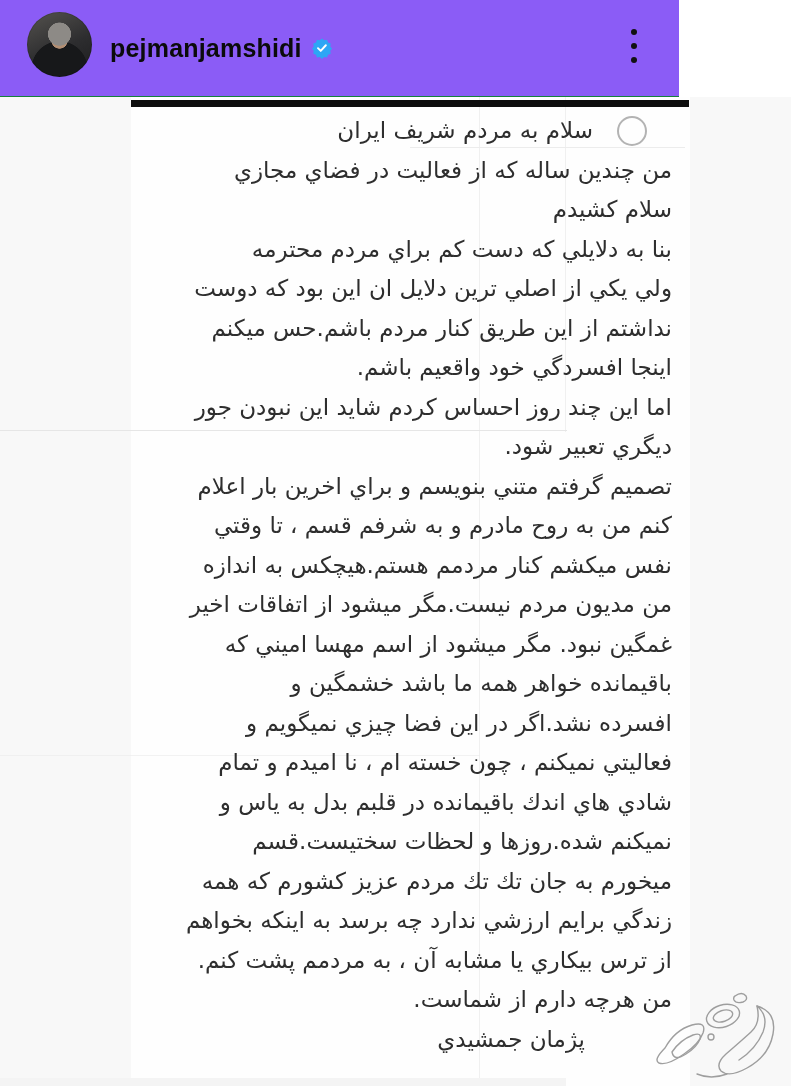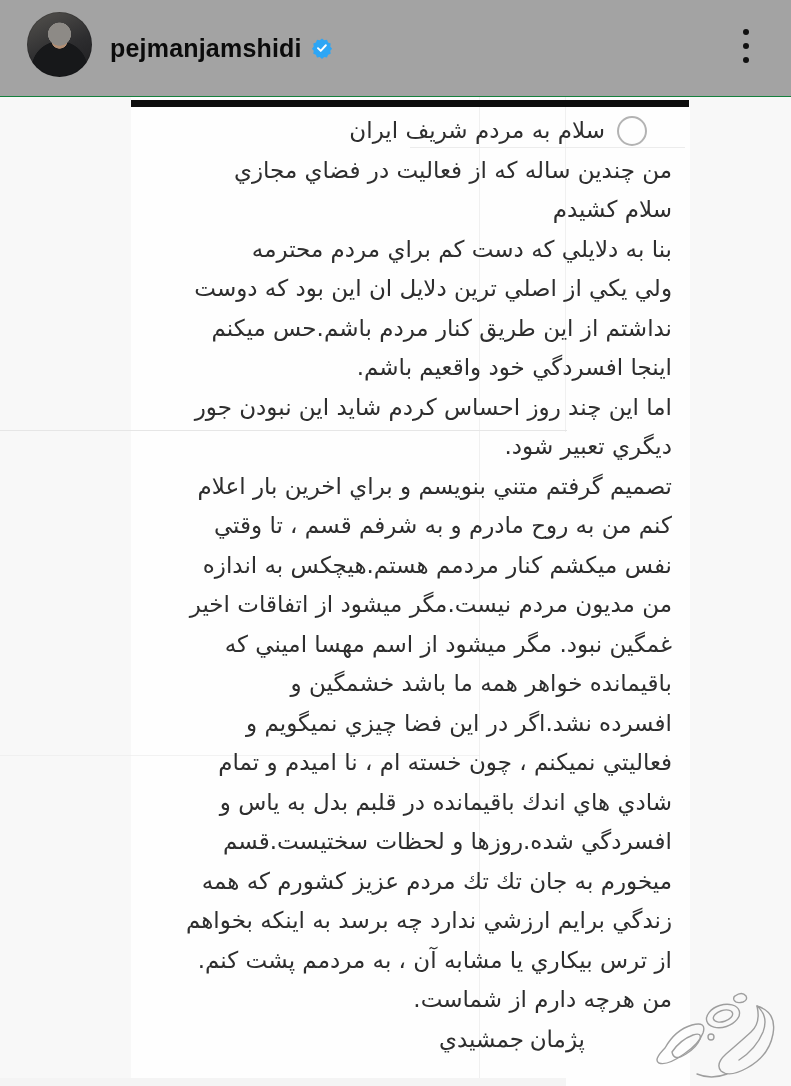--- a/index.html
+++ b/index.html
@@ -1,20 +1,20 @@
 <!DOCTYPE html>
 <html lang="fa"><head>
 <meta charset="utf-8">
 <style>
   html,body{margin:0;padding:0;}
   body{background:#ffffff;font-family:"DejaVu Sans",sans-serif;}
   .screen{position:relative;width:791px;height:1086px;background:#ffffff;overflow:hidden;}
 
   
-  .post-header{position:absolute;top:0;left:0;width:791px;height:96px;background:#a3a3a3;border-bottom:1px solid #15803d;}
+  .post-header{position:absolute;top:0;left:0;width:679px;height:96px;background:#8b5cf6;border-bottom:1px solid #15803d;}
   .avatar{position:absolute;left:27px;top:12px;width:65px;height:65px;border-radius:50%;
     background:
       radial-gradient(circle at 50% 34%, #8d8a86 0 21%, rgba(0,0,0,0) 22%),
       radial-gradient(circle at 50% 44%, #b28e73 0 16%, rgba(0,0,0,0) 17%),
       radial-gradient(circle at 50% 88%, #17181a 0 42%, rgba(0,0,0,0) 43%),
       linear-gradient(155deg,#55534f 0%,#2d2d2f 55%,#1c1c1e 100%);
     box-shadow:inset 0 0 0 1px rgba(0,0,0,.12);}
   .username-row{position:absolute;left:110px;top:0;height:96px;display:flex;align-items:center;gap:9px;}
   .username{font-family:"Liberation Sans","DejaVu Sans",sans-serif;font-weight:700;font-size:25px;color:#0b0b0b;letter-spacing:.2px;}
   .badge{width:22px;height:22px;display:inline-block;}
@@ -35,24 +35,24 @@
   .seam.h2{left:0;top:333px;width:567px;height:1px;background:#e6e6e6;}
   .seam.h3{left:0;top:658px;width:480px;height:1px;opacity:.7;}
   .seam.v1{left:479px;top:0;width:1px;height:100%;background:#f0f0f0;}
   .seam.v2{left:565px;top:0;width:1px;height:335px;background:#f0f0f0;}
   .bottom-strip{position:absolute;left:0;bottom:0;width:566px;height:8px;background:#f4f4f4;}
 
   
   .text-block{position:absolute;top:14px;right:119px;width:545px;direction:rtl;text-align:right;
     font-family:"DejaVu Sans",sans-serif;font-size:23px;line-height:39.5px;color:#2e2e2e;}
   .line{white-space:nowrap;}
-  .checklist{display:flex;flex-direction:row;align-items:center;gap:12px;padding-right:25px;}
+  .checklist{display:flex;flex-direction:row;align-items:center;gap:24px;padding-right:25px;}
   .circle{width:26px;height:26px;border:2px solid #b3b3b3;border-radius:50%;flex:0 0 auto;background:transparent;}
   .repeat-host{display:contents;}
-  .signature{padding-right:87px;font-family:Liberation Serif, serif;}
+  .signature{padding-right:87px;}
 
   
   .watermark{position:absolute;right:2px;bottom:-2px;width:150px;height:98px;opacity:.85;}
 </style>
 </head>
 <body>
 
 <div class="screen">
 
   <div class="post-header">
@@ -118,21 +118,21 @@
           <div class="line"><span>غمگین نبود. مگر میشود از اسم مهسا امیني که</span></div>
         
           <div class="line"><span>باقیمانده خواهر همه ما باشد خشمگین و</span></div>
         
           <div class="line"><span>افسرده نشد.اگر در این فضا چیزي نمیگویم و</span></div>
         
           <div class="line"><span>فعالیتي نمیکنم ، چون خسته ام ، نا امیدم و تمام</span></div>
         
           <div class="line"><span>شادي هاي اندك باقیمانده در قلبم بدل به یاس و</span></div>
         
-          <div class="line"><span>افسردگي شده.روزها و لحظات سختیست.قسم</span></div>
+          <div class="line"><span>نمیکنم شده.روزها و لحظات سختیست.قسم</span></div>
         
           <div class="line"><span>میخورم به جان تك تك مردم عزیز کشورم که همه</span></div>
         
           <div class="line"><span>زندگي برایم ارزشي ندارد چه برسد به اینکه بخواهم</span></div>
         
           <div class="line"><span>از ترس بیکاري یا مشابه آن ، به مردمم پشت کنم.</span></div>
         
           <div class="line"><span>من هرچه دارم از شماست.</span></div>
         </div>
       <div class="line signature">پژمان جمشیدي</div>

